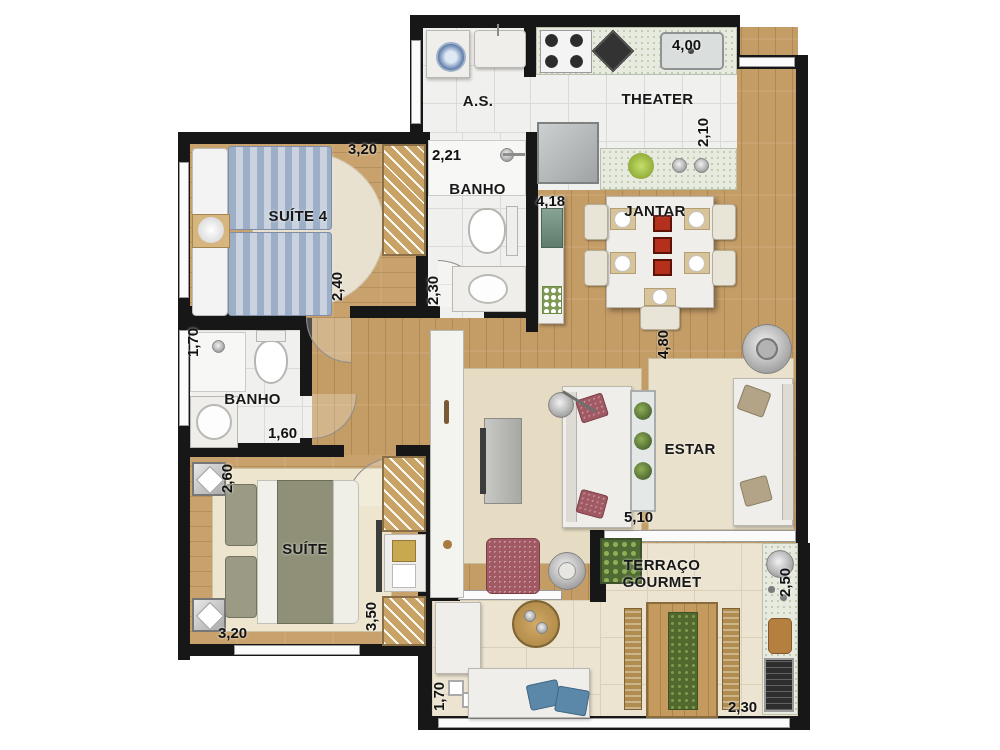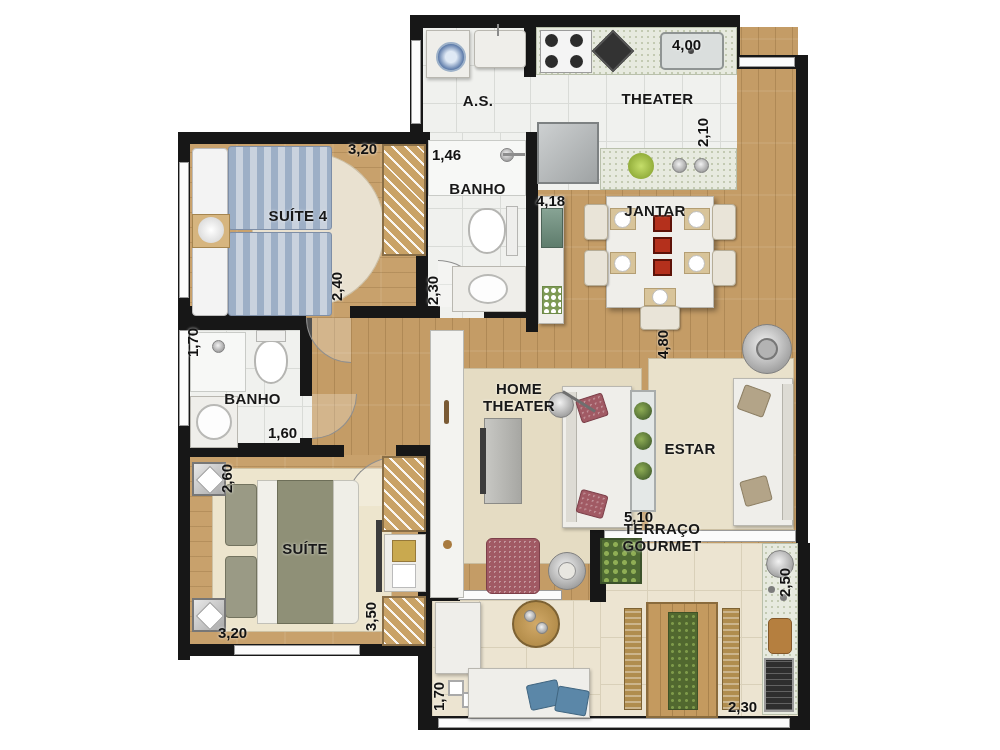--- a/index.html
+++ b/index.html
@@ -250,27 +250,26 @@
   <div class="abs" style="left:780px;top:594px;width:7px;height:7px;border-radius:50%;background:#7c7c7c"></div>
   <div class="abs" style="left:768px;top:618px;width:24px;height:36px;background:#b57f3f;border:1px solid #84582a;border-radius:5px;box-sizing:border-box"></div>
   <div class="abs" style="left:764px;top:658px;width:30px;height:54px;background:#2e2e2e;border:2px solid #9a9a9a;box-sizing:border-box;background-image:repeating-linear-gradient(0deg, rgba(255,255,255,.25) 0 1px, transparent 1px 6px)"></div>
 
   <div class="abs room-label" style="left:440px;top:92px;width:76px">A.S.</div>
   <div class="abs room-label" style="left:600px;top:90px;width:115px">THEATER</div>
   <div class="abs room-label" style="left:243px;top:207px;width:110px">SUÍTE 4</div>
   <div class="abs room-label" style="left:435px;top:180px;width:85px">BANHO</div>
   <div class="abs room-label" style="left:600px;top:202px;width:110px">JANTAR</div>
   <div class="abs room-label" style="left:210px;top:390px;width:85px">BANHO</div>
-  <div class="abs room-label" style="left:463px;top:380px;width:112px">HOME THEATER</div>
   <div class="abs room-label" style="left:640px;top:440px;width:100px">ESTAR</div>
   <div class="abs room-label" style="left:255px;top:540px;width:100px">SUÍTE</div>
-  <div class="abs room-label" style="left:598px;top:520px;width:128px">TERRAÇO GOURMET</div>
+  <div class="abs room-label" style="left:598px;top:556px;width:128px">TERRAÇO GOURMET</div>
 
   <div class="abs dim" style="left:348px;top:140px">3,20</div>
-  <div class="abs dim" style="left:432px;top:146px">1,46</div>
+  <div class="abs dim" style="left:432px;top:146px">2,21</div>
   <div class="abs dim" style="left:672px;top:36px">4,00</div>
   <div class="abs dim vert" style="left:688px;top:124px">2,10</div>
   <div class="abs dim" style="left:536px;top:192px">4,18</div>
   <div class="abs dim vert" style="left:322px;top:278px">2,40</div>
   <div class="abs dim vert" style="left:418px;top:282px">2,30</div>
   <div class="abs dim vert" style="left:178px;top:334px">1,70</div>
   <div class="abs dim" style="left:268px;top:424px">1,60</div>
   <div class="abs dim vert" style="left:212px;top:470px">2,60</div>
   <div class="abs dim vert" style="left:648px;top:336px">4,80</div>
   <div class="abs dim" style="left:624px;top:508px">5,10</div>

